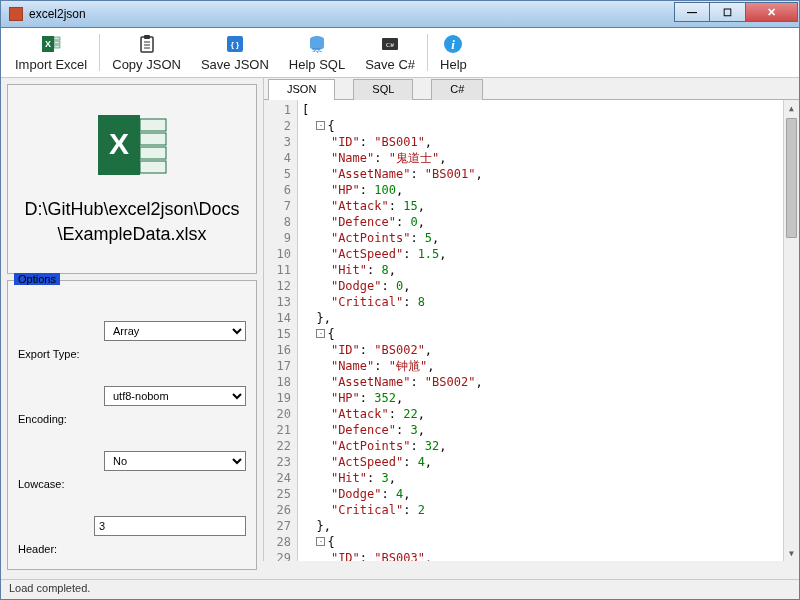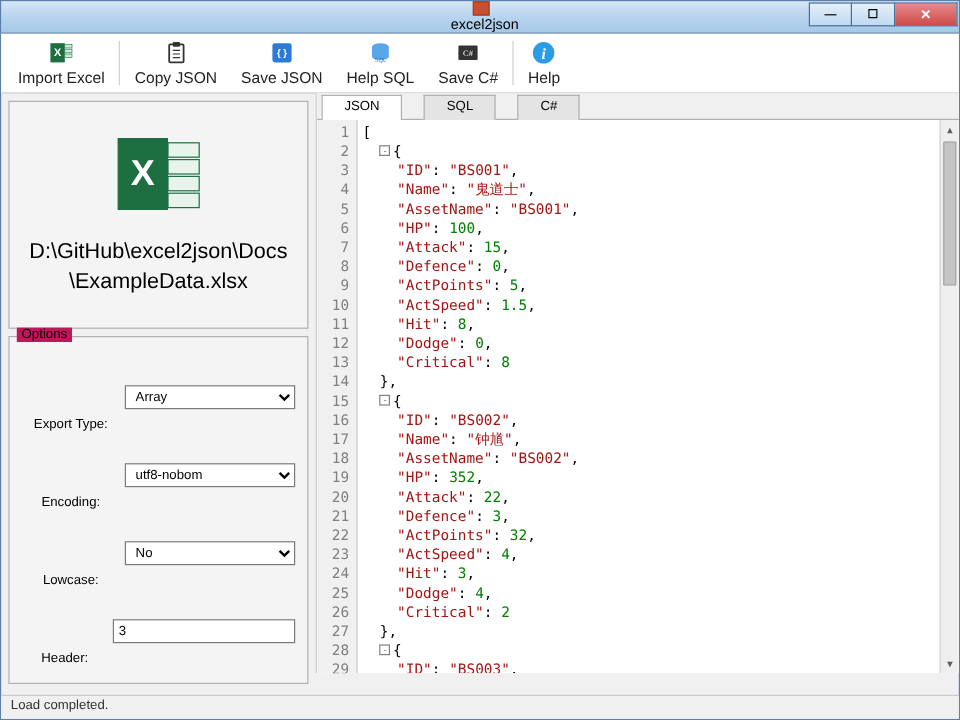--- a/index.html
+++ b/index.html
@@ -1,19 +1,19 @@
 <!DOCTYPE html>
 <html><head>
 <meta charset="utf-8">
 <style>
 * { box-sizing: border-box; margin: 0; padding: 0; }
 body { font-family: "Segoe UI", Tahoma, sans-serif; font-size: 12px; background: #fff; width: 800px; height: 600px; overflow: hidden; }
 
 
-.titlebar { height: 28px; background: linear-gradient(to bottom, #d6e6f6 0%, #b8d4ee 50%, #a6c8e8 100%); border: 1px solid #5a7fa8; display: flex; align-items: center; padding-left: 8px; position: relative; flex-direction: column; }
+.titlebar { height: 28px; background: linear-gradient(to bottom, #d6e6f6 0%, #b8d4ee 50%, #a6c8e8 100%); border: 1px solid #5a7fa8; display: flex; align-items: center; padding-left: 8px; position: relative; }
 .titlebar .app-icon { width: 14px; height: 14px; background: #c94f2e; border: 1px solid #a03f22; margin-right: 6px; }
 .titlebar .title { font-size: 12px; color: #000; }
 .winbtns { position: absolute; right: 1px; top: 1px; display: flex; }
 .winbtn { width: 36px; height: 20px; border: 1px solid #4a6f98; display: flex; align-items: center; justify-content: center; font-size: 10px; font-weight: bold; }
 .winbtn.min { background: linear-gradient(#e4effa,#c0d9ef); }
 .winbtn.max { background: linear-gradient(#e4effa,#c0d9ef); border-left: none; }
 .winbtn.close { width: 52px; background: linear-gradient(#e68a8a,#cf4b4b); color: #fff; border-left: none; }
 .winbtn.close .x { font-size: 11px; }
 
 
@@ -27,23 +27,23 @@
 .ticon { width: 22px; height: 22px; display: flex; align-items: center; justify-content: center; }
 
 
 .main { flex: 1; display: flex; min-height: 0; }
 .leftpane { width: 262px; padding: 6px; display: flex; flex-direction: column; gap: 6px; }
 .filebox { border: 1px solid #b0b0b0; background: #f4f4f4; padding: 10px 6px 26px 6px; display: flex; flex-direction: column; align-items: center; }
 .excel-big { width: 80px; height: 72px; margin: 14px 0 16px 0; }
 .filepath { font-size: 18px; text-align: center; line-height: 1.4; word-break: break-all; padding: 0 6px; }
 
 .options { border: 1px solid #b0b0b0; background: #f4f4f4; position: relative; padding: 14px 8px 8px 8px; }
-.options .legend { position: absolute; top: -8px; left: 6px; background: #be185d; padding: 0 4px; font-size: 11px; }
+.options .legend { position: absolute; top: -8px; left: 6px; background: #1d4ed8; padding: 0 4px; font-size: 11px; }
 .optrow { display: flex; align-items: center; margin: 6px 2px; }
-.optrow label { width: 86px; text-align: center; font-size: 11px; padding-right: 4px; margin-top: 47px; }
+.optrow label { width: 86px; text-align: left; font-size: 11px; padding-right: 4px; margin-top: 47px; }
 .optrow select, .optrow input { flex: 1; font-size: 11px; height: 20px; border: 1px solid #7a7a7a; background: #fff; padding: 0 4px; }
 
 .rightpane { flex: 1; display: flex; flex-direction: column; border-left: 1px solid #c8c8c8; background: #fff; min-width: 0; }
 .tabs { display: flex; height: 22px; background: #f0f0f0; border-bottom: 1px solid #b0b0b0; padding-left: 4px; }
 .tab { padding: 3px 18px; font-size: 11px; border: 1px solid #b0b0b0; border-bottom: none; background: #e4e4e4; margin-right: 18px; position: relative; top: 1px; cursor: pointer; }
 .tab.active { background: #fff; }
 .editor { flex: 1; display: flex; font-family: Consolas, monospace; font-size: 12px; overflow: hidden; position: relative; }
 .gutter { width: 34px; background: #f0f0f0; text-align: right; padding-right: 6px; color: #808080; border-right: 1px solid #d0d0d0; line-height: 16px; font-size: 12px; padding-top: 2px; }
 .gutter .ln { height: 16px; }
 .code { flex: 1; padding: 2px 4px; line-height: 16px; white-space: pre; overflow: hidden; }

